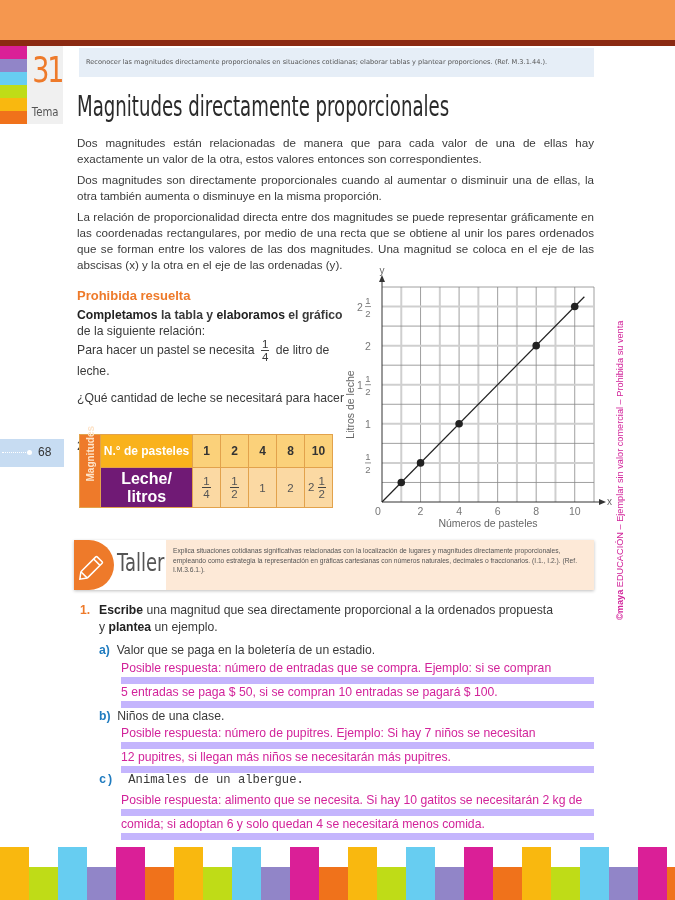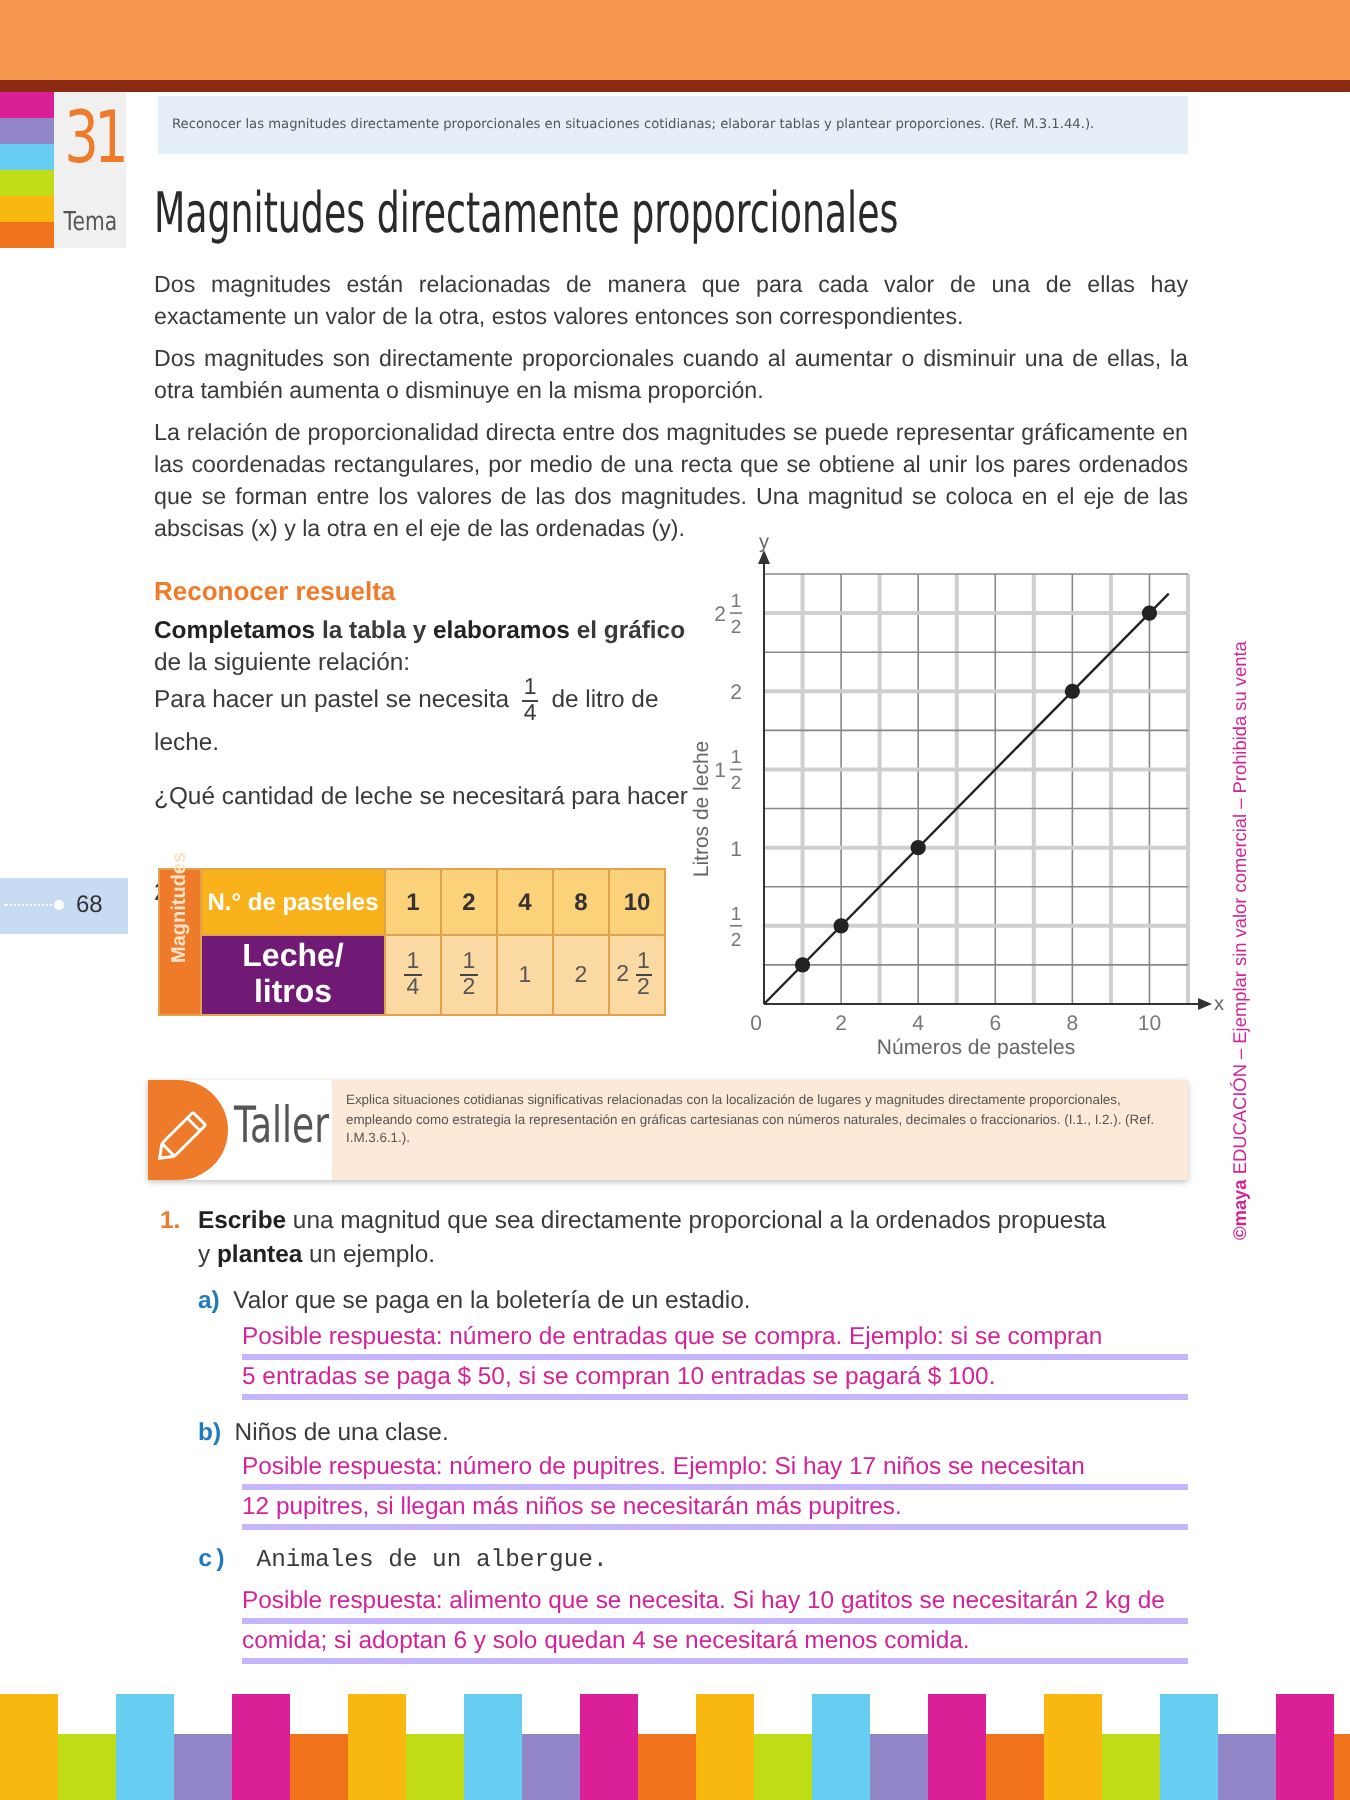--- a/index.html
+++ b/index.html
@@ -37,21 +37,21 @@
   #watermark b{font-weight:bold;}
   #taller-shadow{left:74px;top:540px;width:520px;height:50px;background:#fff;box-shadow:0 1px 3px rgba(0,0,0,0.25);}
   #taller-icon{left:74px;top:540px;width:40px;height:50px;background:#ee7a2a;border-radius:0 25px 25px 0;}
   #taller-label{left:117px;top:548px;font-size:25px;color:#555;font-family:"DejaVu Sans",sans-serif;transform:scaleX(0.72);transform-origin:left top;}
   #taller-box{left:166px;top:540px;width:428px;height:50px;background:#fde9d7;}
   #taller-text{left:173px;top:546px;width:418px;font-size:6.7px;line-height:9.5px;color:#555;font-family:"Liberation Sans",sans-serif;}
   .q{position:absolute;font-family:"Liberation Sans",sans-serif;font-size:12.2px;line-height:17px;color:#3a3a3a;}
   .qnum{color:#ee7a2a;font-weight:bold;}
   .sub{color:#1f7bbf;font-weight:bold;}
   .ans{position:absolute;left:121px;width:473px;font-family:"Liberation Sans",sans-serif;font-size:12.2px;line-height:17px;color:#d2239a;}
-  .ans span{display:block;border-bottom:3px solid #c4b5fd;white-space:nowrap;}
+  .ans span{display:block;border-bottom:7px solid #c4b5fd;white-space:nowrap;}
   .stripe{position:absolute;width:29px;}
 </style>
 </head>
 <body>
 
 <div id="top-band" class="abs"></div>
 <div id="top-rule" class="abs"></div>
 
 <div id="tab-stripes">
     <div class="tab-stripe" style="top: 46px; height: 13px; background: rgb(218, 31, 151);"></div>
@@ -68,21 +68,21 @@
 
 <div id="skill-box" class="abs"></div>
 <div id="skill-text" class="abs">Reconocer las magnitudes directamente proporcionales en situaciones cotidianas; elaborar tablas y plantear proporciones. (Ref. M.3.1.44.).</div>
 
 <div id="title" class="abs">Magnitudes directamente proporcionales</div>
 
 <div class="para" style="top:135px;">Dos magnitudes están relacionadas de manera que para cada valor de una de ellas hay exactamente un valor de la otra, estos valores entonces son correspondientes.</div>
 <div class="para" style="top:172px;">Dos magnitudes son directamente proporcionales cuando al aumentar o disminuir una de ellas, la otra también aumenta o disminuye en la misma proporción.</div>
 <div class="para" style="top:209px;">La relación de proporcionalidad directa entre dos magnitudes se puede representar gráficamente en las coordenadas rectangulares, por medio de una recta que se obtiene al unir los pares ordenados que se forman entre los valores de las dos magnitudes. Una magnitud se coloca en el eje de las abscisas (x) y la otra en el eje de las ordenadas (y).</div>
 
-<div class="left-col orange-h" style="top:288px;">Reconocer resuelta</div>
+<div class="left-col orange-h" style="top:288px;">Prohibida resuelta</div>
 <div class="left-col" style="top:307px;font-weight:bold;">
   <b style="color:#222">Completamos</b><span> la tabla y </span><b style="color:#222">elaboramos</b><span> el gráfico</span>
 </div>
 <div class="left-col" style="top:323px;">de la siguiente relación:</div>
 <div class="left-col" style="top:338px;">
   <span>Para hacer un pastel se necesita</span>
   <span class="frac"><span class="n">1</span><span class="d">4</span></span>
   <span>de litro de</span>
 </div>
 <div class="left-col" style="top:363px;">leche.</div>
@@ -205,21 +205,21 @@
 <div class="q" style="left:99px;top:619px;"><span>y </span><b style="color:#222">plantea</b><span> un ejemplo.</span></div>
 
 <div class="q" style="left:99px;top:642px;"><span class="sub">a)</span>&nbsp;&nbsp;<span>Valor que se paga en la boletería de un estadio.</span></div>
 <div class="ans" style="top:660px;">
   <span>Posible respuesta: número de entradas que se compra. Ejemplo: si se compran</span>
   <span>5 entradas se paga $ 50, si se compran 10 entradas se pagará $ 100.</span>
 </div>
 
 <div class="q" style="left:99px;top:708px;"><span class="sub">b)</span>&nbsp;&nbsp;<span>Niños de una clase.</span></div>
 <div class="ans" style="top:725px;">
-  <span>Posible respuesta: número de pupitres. Ejemplo: Si hay 17 niños se necesitan</span>
+  <span>Posible respuesta: número de pupitres. Ejemplo: Si hay 7 niños se necesitan</span>
   <span>12 pupitres, si llegan más niños se necesitarán más pupitres.</span>
 </div>
 
 <div class="q" style="left:99px;top:772px;font-family:Liberation Mono, monospace;"><span class="sub">c)</span>&nbsp;&nbsp;<span>Animales de un albergue.</span></div>
 <div class="ans" style="top:792px;">
   <span>Posible respuesta: alimento que se necesita. Si hay 10 gatitos se necesitarán 2 kg de</span>
   <span>comida; si adoptan 6 y solo quedan 4 se necesitará menos comida.</span>
 </div>
 
 <div id="bottom-stripes">

